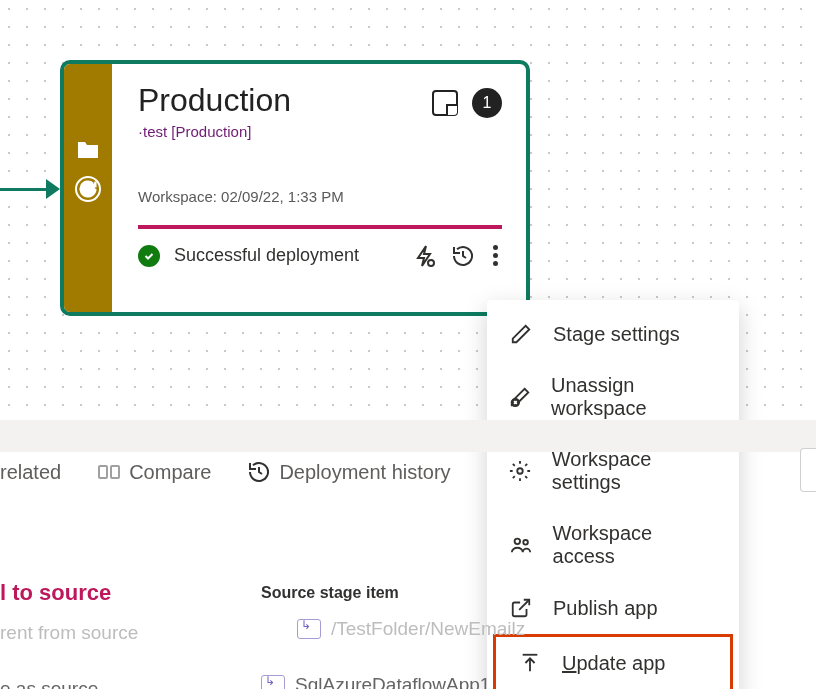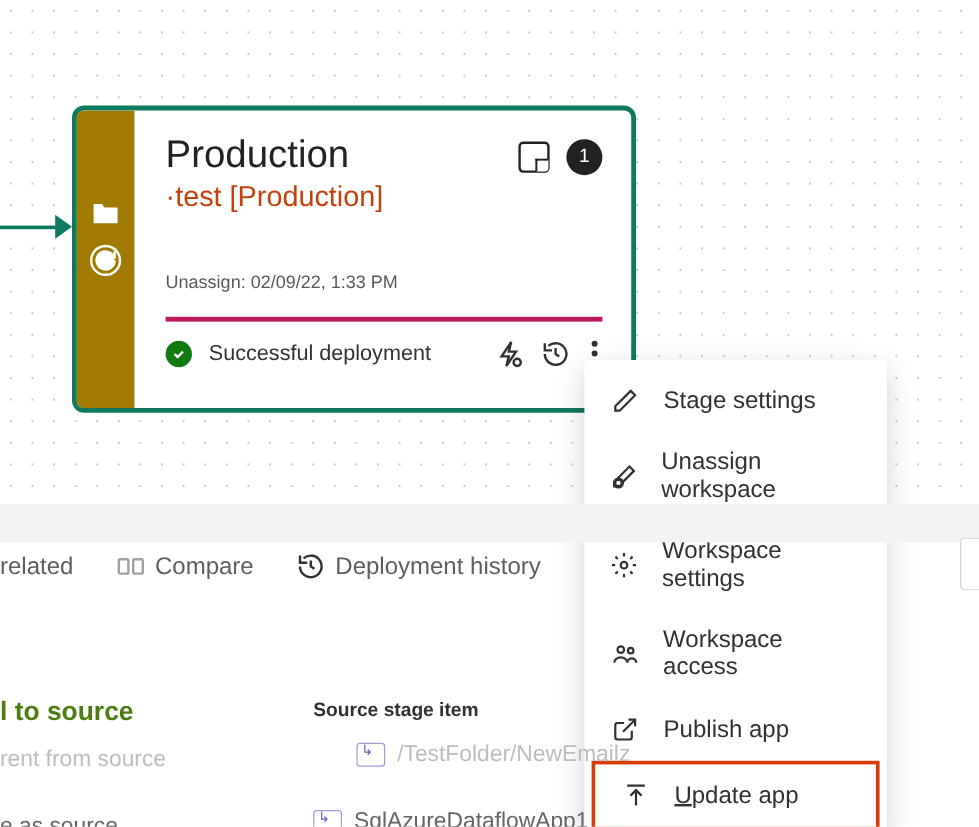--- a/index.html
+++ b/index.html
@@ -41,21 +41,20 @@
       position: absolute;
       top: 60px;
       left: 60px;
       width: 470px;
       height: 256px;
       border: 4px solid #0e7a5f;
       border-radius: 10px;
       background: #fff;
       display: flex;
       overflow: hidden;
-      margin-top: 28px;
     }
     .card-sidebar {
       width: 48px;
       background: #a17b00;
       display: flex;
       flex-direction: column;
       align-items: center;
       gap: 16px;
       padding-top: 76px;
     }
@@ -91,21 +90,21 @@
     }
     .count-badge {
       width: 30px; height: 30px;
       background: #222;
       color: #fff;
       border-radius: 50%;
       display: flex; align-items: center; justify-content: center;
       font-size: 16px;
       font-weight: 400;
     }
-    .card-subtitle { color: #c2410c; font-size: 24px; margin-top: 4px; }
+    .card-subtitle { color: #701a75; font-size: 15px; margin-top: 4px; }
     .card-deployed { font-size: 15px; color: #595959; margin-top: 48px; }
     .card-footer {
       display: flex;
       align-items: center;
       border-top: 4px solid #be185d;
       margin-top: 20px;
       padding: 12px 0 14px 0;
       gap: 14px;
     }
     .success-dot {
@@ -159,21 +158,21 @@
       padding: 8px 0;
       color: #605e5c;
       font-size: 20px;
     }
     .toolbar-btn { display: flex; align-items: center; gap: 8px; cursor: pointer; }
     .toolbar-icon { width: 24px; height: 24px; }
     .section-hdr {
       position: absolute;
       top: 580px; left: 0;
       font-size: 22px; font-weight: 600;
-      color: #4d7c0f;
+      color: #be185d;
     }
     .source-hdr { position: absolute; top: 584px; left: 261px; font-size: 16px; font-weight: 700; }
     .faded-row1 {
       position: absolute;
       top: 622px; left: 0;
       color: #bdbdbd; font-size: 19px;
     }
     .faded-row1b { position: absolute; top: 618px; left: 261px; display: flex; align-items: center; gap: 10px; color: #bdbdbd; font-size: 19px; padding-left: 36px; }
     .faded-row2 { position: absolute; top: 678px; left: 0; color: #646464; font-size: 19px; }
     .faded-row2b { position: absolute; top: 674px; left: 261px; display: flex; align-items: center; gap: 10px; color: #646464; font-size: 19px; }
@@ -224,21 +223,21 @@
       <div>
         <div class="card-title">Production</div>
         <div class="card-subtitle">·test [Production]</div>
       </div>
       <div class="card-header-icons">
         <div class="note-icon"></div>
         <div class="count-badge">1</div>
       </div>
     </div>
     <div class="card-deployed">
-      <span>Unassign:</span>
+      <span>Workspace:</span>
       <span>02/09/22, 1:33 PM</span>
     </div>
     <div class="card-footer">
       <div class="success-dot">
         <svg width="12" height="12" viewBox="0 0 24 24" fill="none" stroke="#fff" stroke-width="4">
             <polyline points="5 12 10 17 19 8"></polyline>
           </svg>
       </div>
       <div class="success-text">Successful deployment</div>
       <svg class="footer-icon" viewBox="0 0 24 24" fill="none" stroke="#323130" stroke-width="2">

